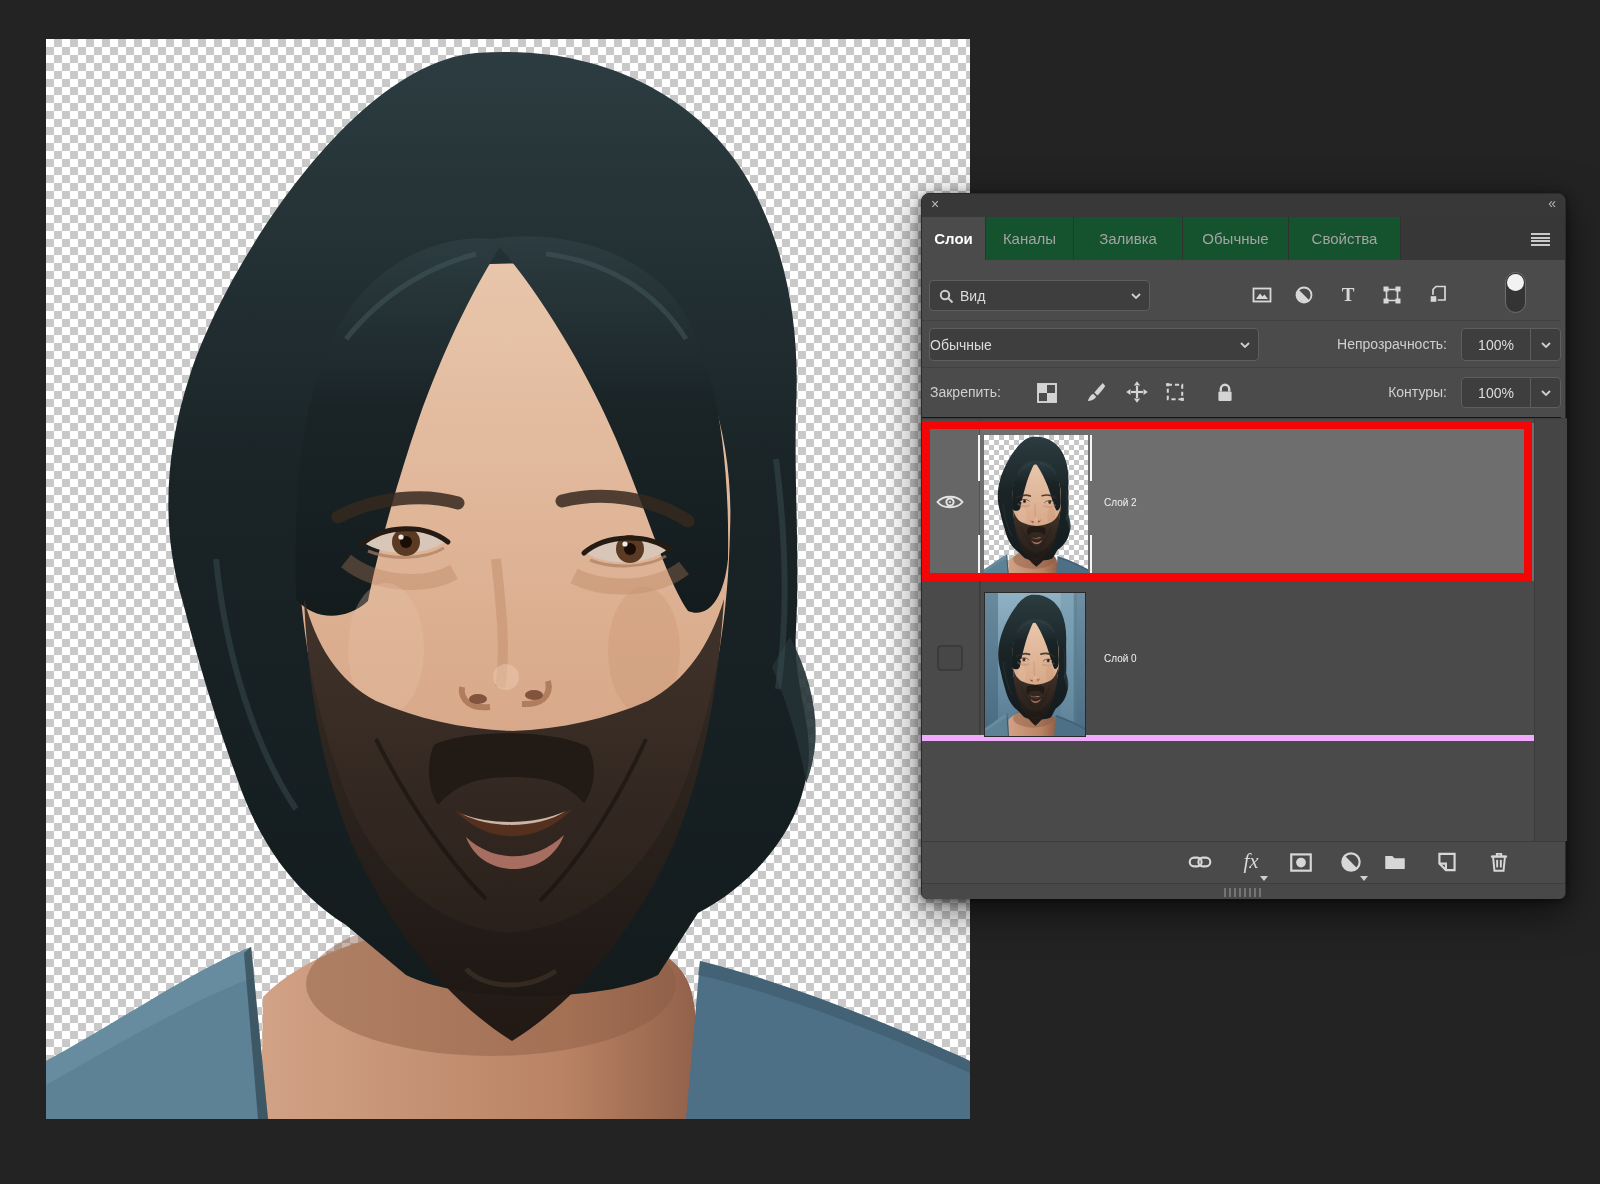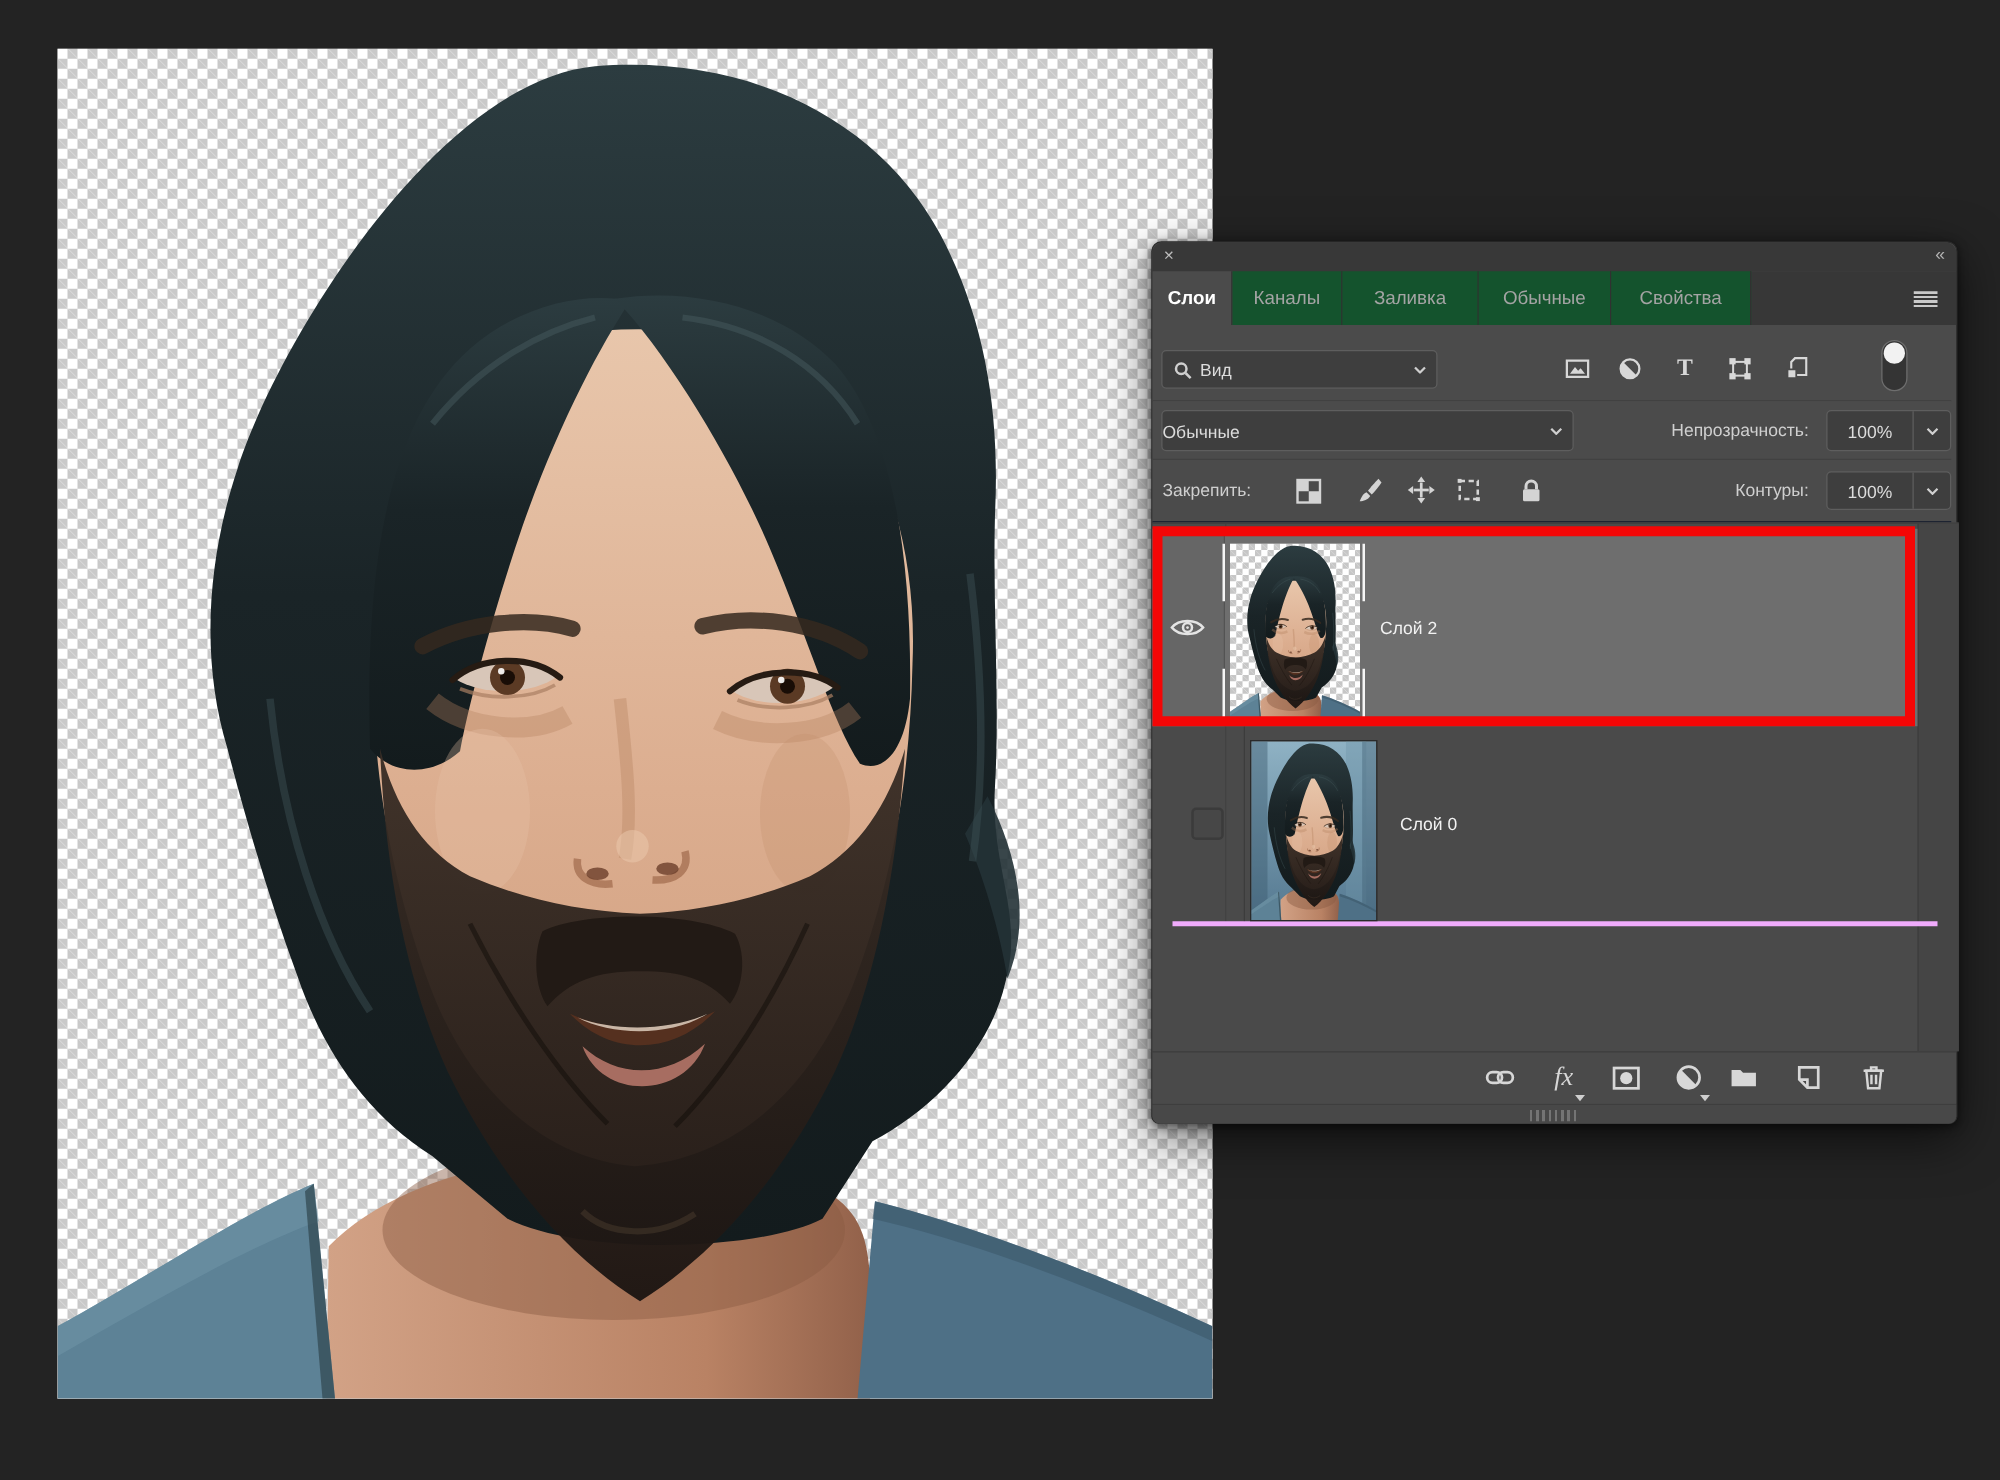--- a/index.html
+++ b/index.html
@@ -55,32 +55,32 @@
   .toggle{position:absolute;left:583px;top:12px;width:21px;height:41px;border-radius:11px;
           background:#343434;border:1px solid #6e6e6e;box-sizing:border-box;}
   .toggle .knob{position:absolute;left:1px;top:1px;width:17px;height:17px;border-radius:50%;background:#f2f2f2;}
 
   
   .layers-list{position:absolute;left:0;top:224px;width:645px;height:423px;background:#4a4a4a;border-top:1px solid #3e3e3e;box-sizing:border-box;}
   .gutter{position:absolute;right:0;top:0;width:33px;height:100%;background:#454545;border-left:1px solid #3c3c3c;box-sizing:border-box;}
   .col-divider{position:absolute;left:58px;top:0;width:1px;height:322px;background:#424242;}
   .layer-row{position:absolute;left:0;width:612px;height:160px;}
   .row-selected{top:4px;height:158px;background:#6e6e6e;}
-  .row-normal{top:162px;background:transparent;border-bottom:4px solid #f0abfc;box-sizing:border-box;margin-left:16px;}
+  .row-normal{top:162px;background:transparent;border-bottom:6px solid #f0abfc;box-sizing:border-box;}
   .eye-col{position:absolute;left:0;top:0;bottom:0;width:58px;border-right:1px solid rgba(0,0,0,.18);box-sizing:border-box;}
   .row-selected .eye-col{background:#666666;}
   .eye-wrap{position:absolute;left:14px;top:50%;transform:translateY(-50%);width:28px;height:18px;}
   .vis-checkbox{position:absolute;left:15px;top:50%;transform:translateY(-50%);width:26px;height:26px;
       border:2px solid #3b3b3b;border-radius:4px;background:#474747;box-sizing:border-box;}
   .thumb{position:absolute;left:62px;overflow:hidden;}
   .thumb svg{position:absolute;inset:0;width:100%;height:100%;display:block;}
   .thumb1{top:12px;width:104px;height:142px;}
   .thumb2{top:11px;width:102px;height:145px;border:1px solid #2a2a2a;box-sizing:border-box;}
   .bracket{position:absolute;width:2px;background:#f5f5f5;}
-  .layer-name{position:absolute;left:182px;top:50%;transform:translateY(-50%);font-size:14px;color:#f2f2f2;}
+  .layer-name{position:absolute;left:182px;top:50%;transform:translateY(-50%);font-size:10px;color:#f2f2f2;}
   .red-frame{position:absolute;left:0;top:2px;width:610px;height:160px;border:8px solid #f40606;box-sizing:border-box;z-index:6;}
 
   
   .footer{position:absolute;left:0;top:647px;right:0;height:42px;background:#4a4a4a;border-top:1px solid #3c3c3c;box-sizing:border-box;}
   .bicon{position:absolute;width:26px;height:26px;top:7px;color:#d7d7d7;}
   .fx-glyph{font-family:"Liberation Serif",serif;font-style:italic;font-size:21px;color:#d7d7d7;
             display:flex;align-items:flex-start;justify-content:center;width:26px;height:26px;line-height:24px;}
   .caret{position:absolute;width:0;height:0;border-left:4px solid transparent;border-right:4px solid transparent;
          border-top:5px solid #cfcfcf;}
   .bottom-strip{position:absolute;left:0;top:689px;right:0;height:16px;background:#484848;

